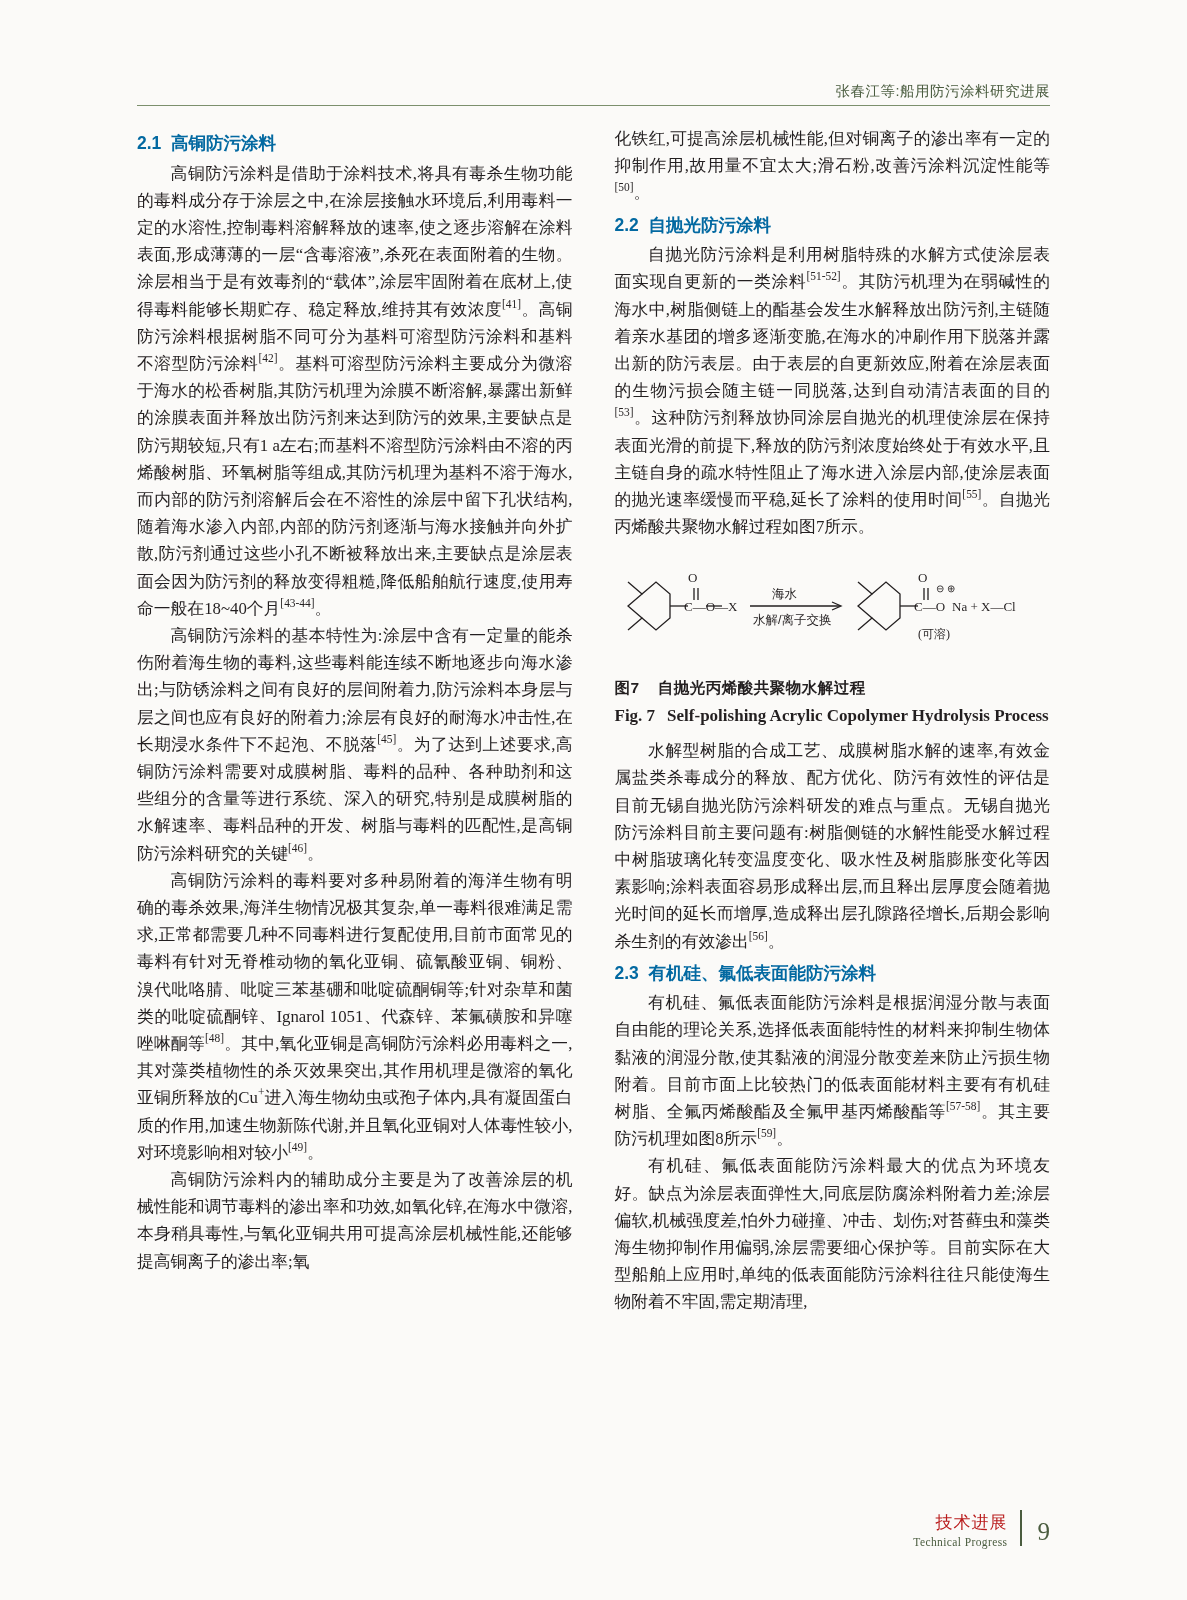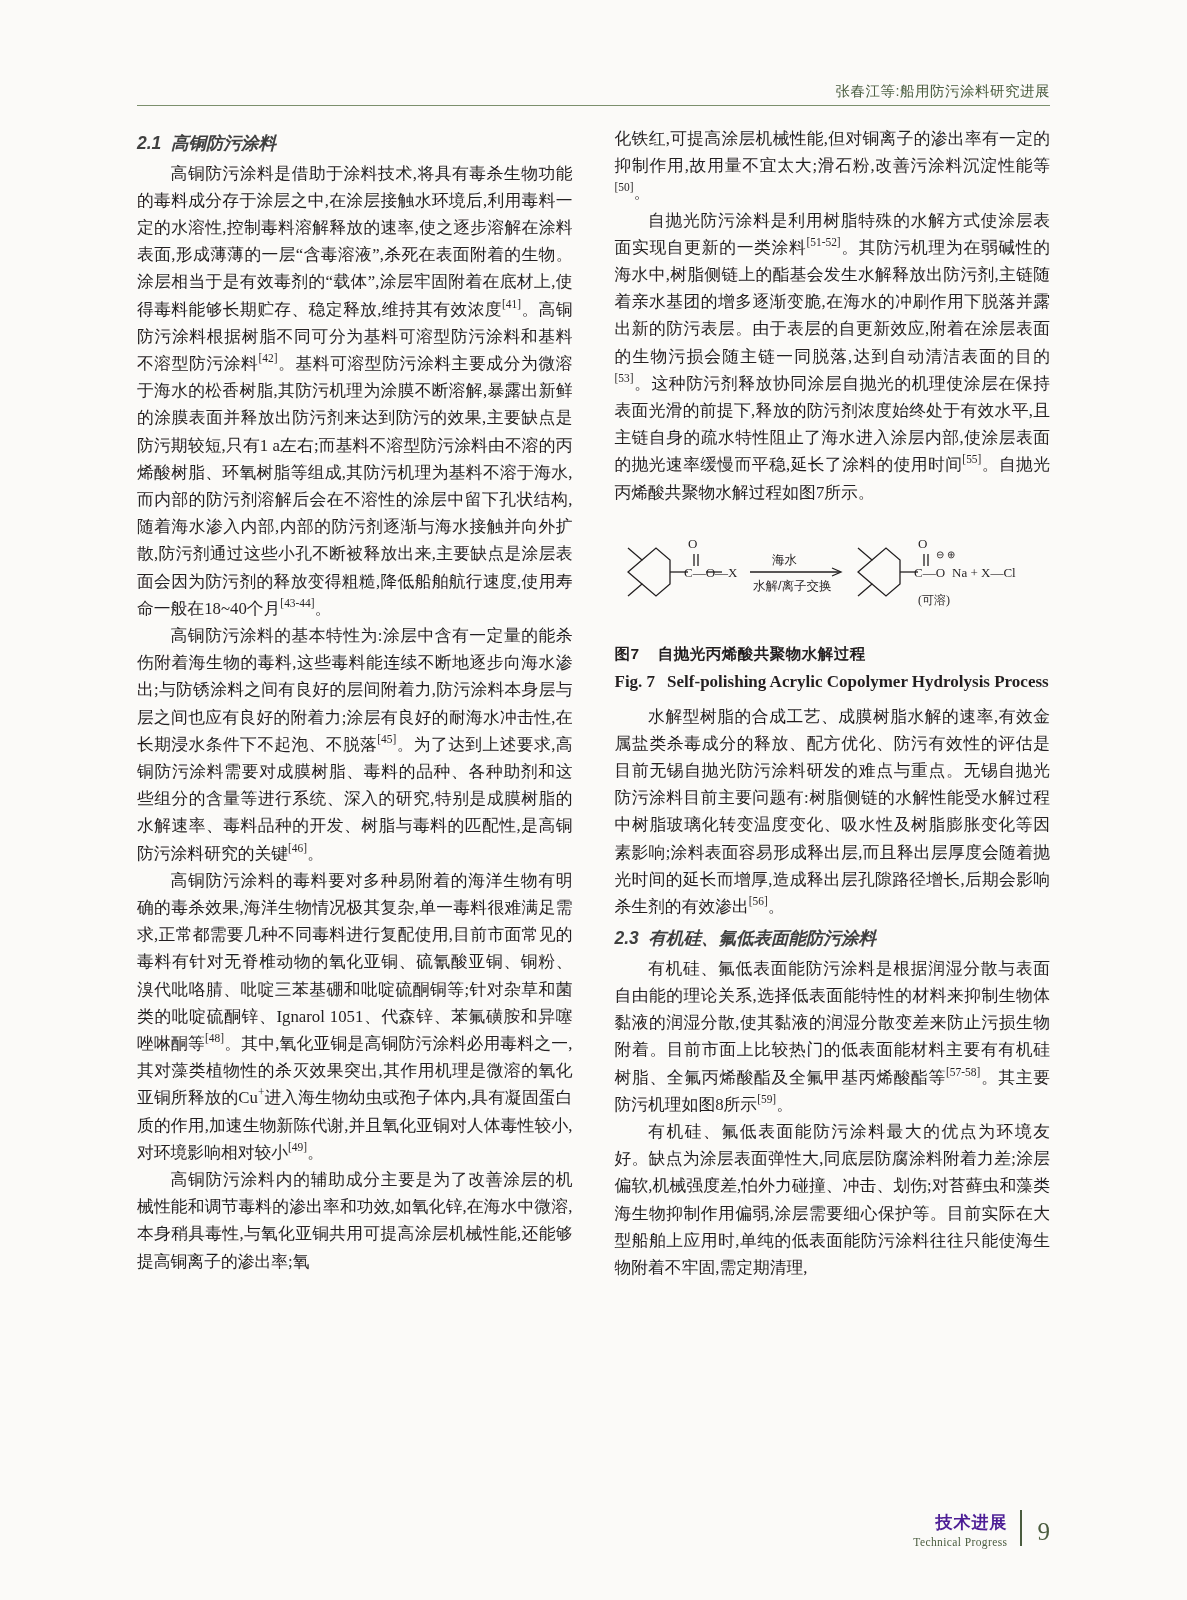--- a/index.html
+++ b/index.html
@@ -50,24 +50,23 @@
     width: 436px;
     font-size: 16.8px;
     line-height: 1.62;
     text-align: justify;
     text-justify: inter-ideograph;
   }
   h3.sec {
     font-family: "Liberation Sans", sans-serif;
     font-size: 17.5px;
     font-weight: bold;
-    color: #404040;
+    color: #0369a1;
     margin: 6px 0 4px 0;
     line-height: 1.4;
-    font-style: italic;
   }
   h3.sec .num {
     display: inline-block;
     min-width: 34px;
   }
   p.para {
     margin: 0;
     text-indent: 2em;
   }
   p.para.cont {
@@ -108,23 +107,23 @@
   .footer {
     position: absolute;
     right: 137px;
     bottom: 52px;
     display: flex;
     align-items: flex-end;
     gap: 10px;
   }
   .footer .zh {
     font-family: "Liberation Sans", sans-serif;
-    font-weight: bold;
+    font-weight: normal;
     font-size: 17px;
-    color: #4c1d95;
+    color: #b91c1c;
     letter-spacing: 1px;
     text-align: right;
     display: block;
     margin-top: 16px;
   }
   .footer .en {
     font-family: "Liberation Serif", serif;
     font-size: 11.5px;
     color: #4a5c3f;
     letter-spacing: 0.4px;
@@ -165,20 +164,23 @@
       <p class="para">高铜防污涂料的基本特性为:涂层中含有一定量的能杀伤附着海生物的毒料,这些毒料能连续不断地逐步向海水渗出;与防锈涂料之间有良好的层间附着力,防污涂料本身层与层之间也应有良好的附着力;涂层有良好的耐海水冲击性,在长期浸水条件下不起泡、不脱落<sup>[45]</sup>。为了达到上述要求,高铜防污涂料需要对成膜树脂、毒料的品种、各种助剂和这些组分的含量等进行系统、深入的研究,特别是成膜树脂的水解速率、毒料品种的开发、树脂与毒料的匹配性,是高铜防污涂料研究的关键<sup>[46]</sup>。</p>
       <p class="para">高铜防污涂料的毒料要对多种易附着的海洋生物有明确的毒杀效果,海洋生物情况极其复杂,单一毒料很难满足需求,正常都需要几种不同毒料进行复配使用,目前市面常见的毒料有针对无脊椎动物的氧化亚铜、硫氰酸亚铜、铜粉、溴代吡咯腈、吡啶三苯基硼和吡啶硫酮铜等;针对杂草和菌类的吡啶硫酮锌、Ignarol 1051、代森锌、苯氟磺胺和异噻唑啉酮等<sup>[48]</sup>。其中,氧化亚铜是高铜防污涂料必用毒料之一,其对藻类植物性的杀灭效果突出,其作用机理是微溶的氧化亚铜所释放的Cu<sup>+</sup>进入海生物幼虫或孢子体内,具有凝固蛋白质的作用,加速生物新陈代谢,并且氧化亚铜对人体毒性较小,对环境影响相对较小<sup>[49]</sup>。</p>
       <p class="para">高铜防污涂料内的辅助成分主要是为了改善涂层的机械性能和调节毒料的渗出率和功效,如氧化锌,在海水中微溶,本身稍具毒性,与氧化亚铜共用可提高涂层机械性能,还能够提高铜离子的渗出率;氧</p>
 
     </div>
 
     <div class="col">
 
       <p class="para cont">化铁红,可提高涂层机械性能,但对铜离子的渗出率有一定的抑制作用,故用量不宜太大;滑石粉,改善污涂料沉淀性能等<sup>[50]</sup>。</p>
 
+      <h3 class="sec">
+        <span class="num">2.2</span><span>自抛光防污涂料</span>
+      </h3>
 
       <p class="para">自抛光防污涂料是利用树脂特殊的水解方式使涂层表面实现自更新的一类涂料<sup>[51-52]</sup>。其防污机理为在弱碱性的海水中,树脂侧链上的酯基会发生水解释放出防污剂,主链随着亲水基团的增多逐渐变脆,在海水的冲刷作用下脱落并露出新的防污表层。由于表层的自更新效应,附着在涂层表面的生物污损会随主链一同脱落,达到自动清洁表面的目的<sup>[53]</sup>。这种防污剂释放协同涂层自抛光的机理使涂层在保持表面光滑的前提下,释放的防污剂浓度始终处于有效水平,且主链自身的疏水特性阻止了海水进入涂层内部,使涂层表面的抛光速率缓慢而平稳,延长了涂料的使用时间<sup>[55]</sup>。自抛光丙烯酸共聚物水解过程如图7所示。</p>
 
       <div class="figure">
         <svg width="420" height="105" viewBox="0 0 420 105">
           <g fill="none" stroke="#231f20" stroke-width="1.3">
 
             <path d="M6,28 L20,40 L6,52 L20,64 L6,76"></path>
             <path d="M20,40 L34,28 L48,40 L48,64 L34,76 L20,64"></path>
 

